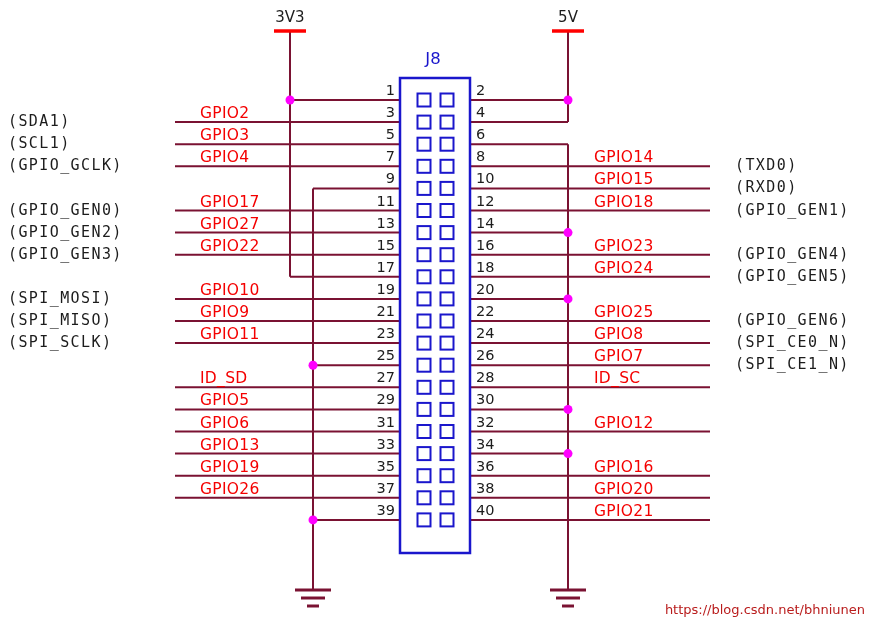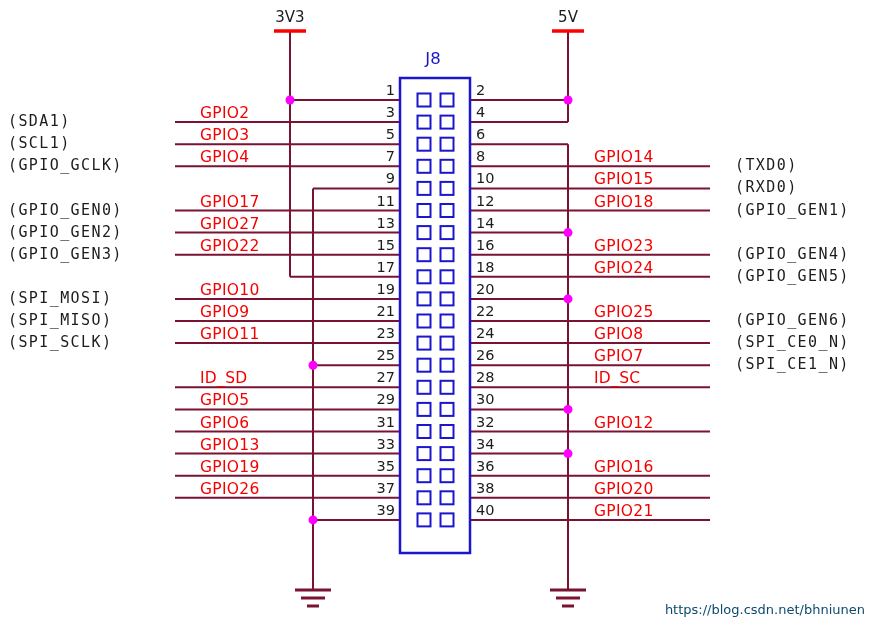--- a/index.html
+++ b/index.html
@@ -35,21 +35,21 @@
   .designator {
     font-family: "DejaVu Sans", "Liberation Sans", sans-serif;
     font-size: 16.5px;
   }
   #watermark {
     position: absolute;
     right: 7px;
     bottom: 9px;
     font-family: "DejaVu Sans", "Liberation Sans", sans-serif;
     font-size: 13px;
-    color: #0c4a6e;
+    color: #b91c1c;
   }
 </style>
 </head>
 <body>
 
 <div id="canvas">
   <svg id="schematic-svg" width="872" height="626" viewBox="0 0 872 626">
       <line x1="290" y1="100" x2="400" y2="100" stroke="#7a1232" stroke-width="2"></line>
       <line x1="470" y1="100" x2="568" y2="100" stroke="#7a1232" stroke-width="2"></line>
       <text x="395" y="95" text-anchor="end" class="pin-num" fill="#1c1c1c">1</text>

